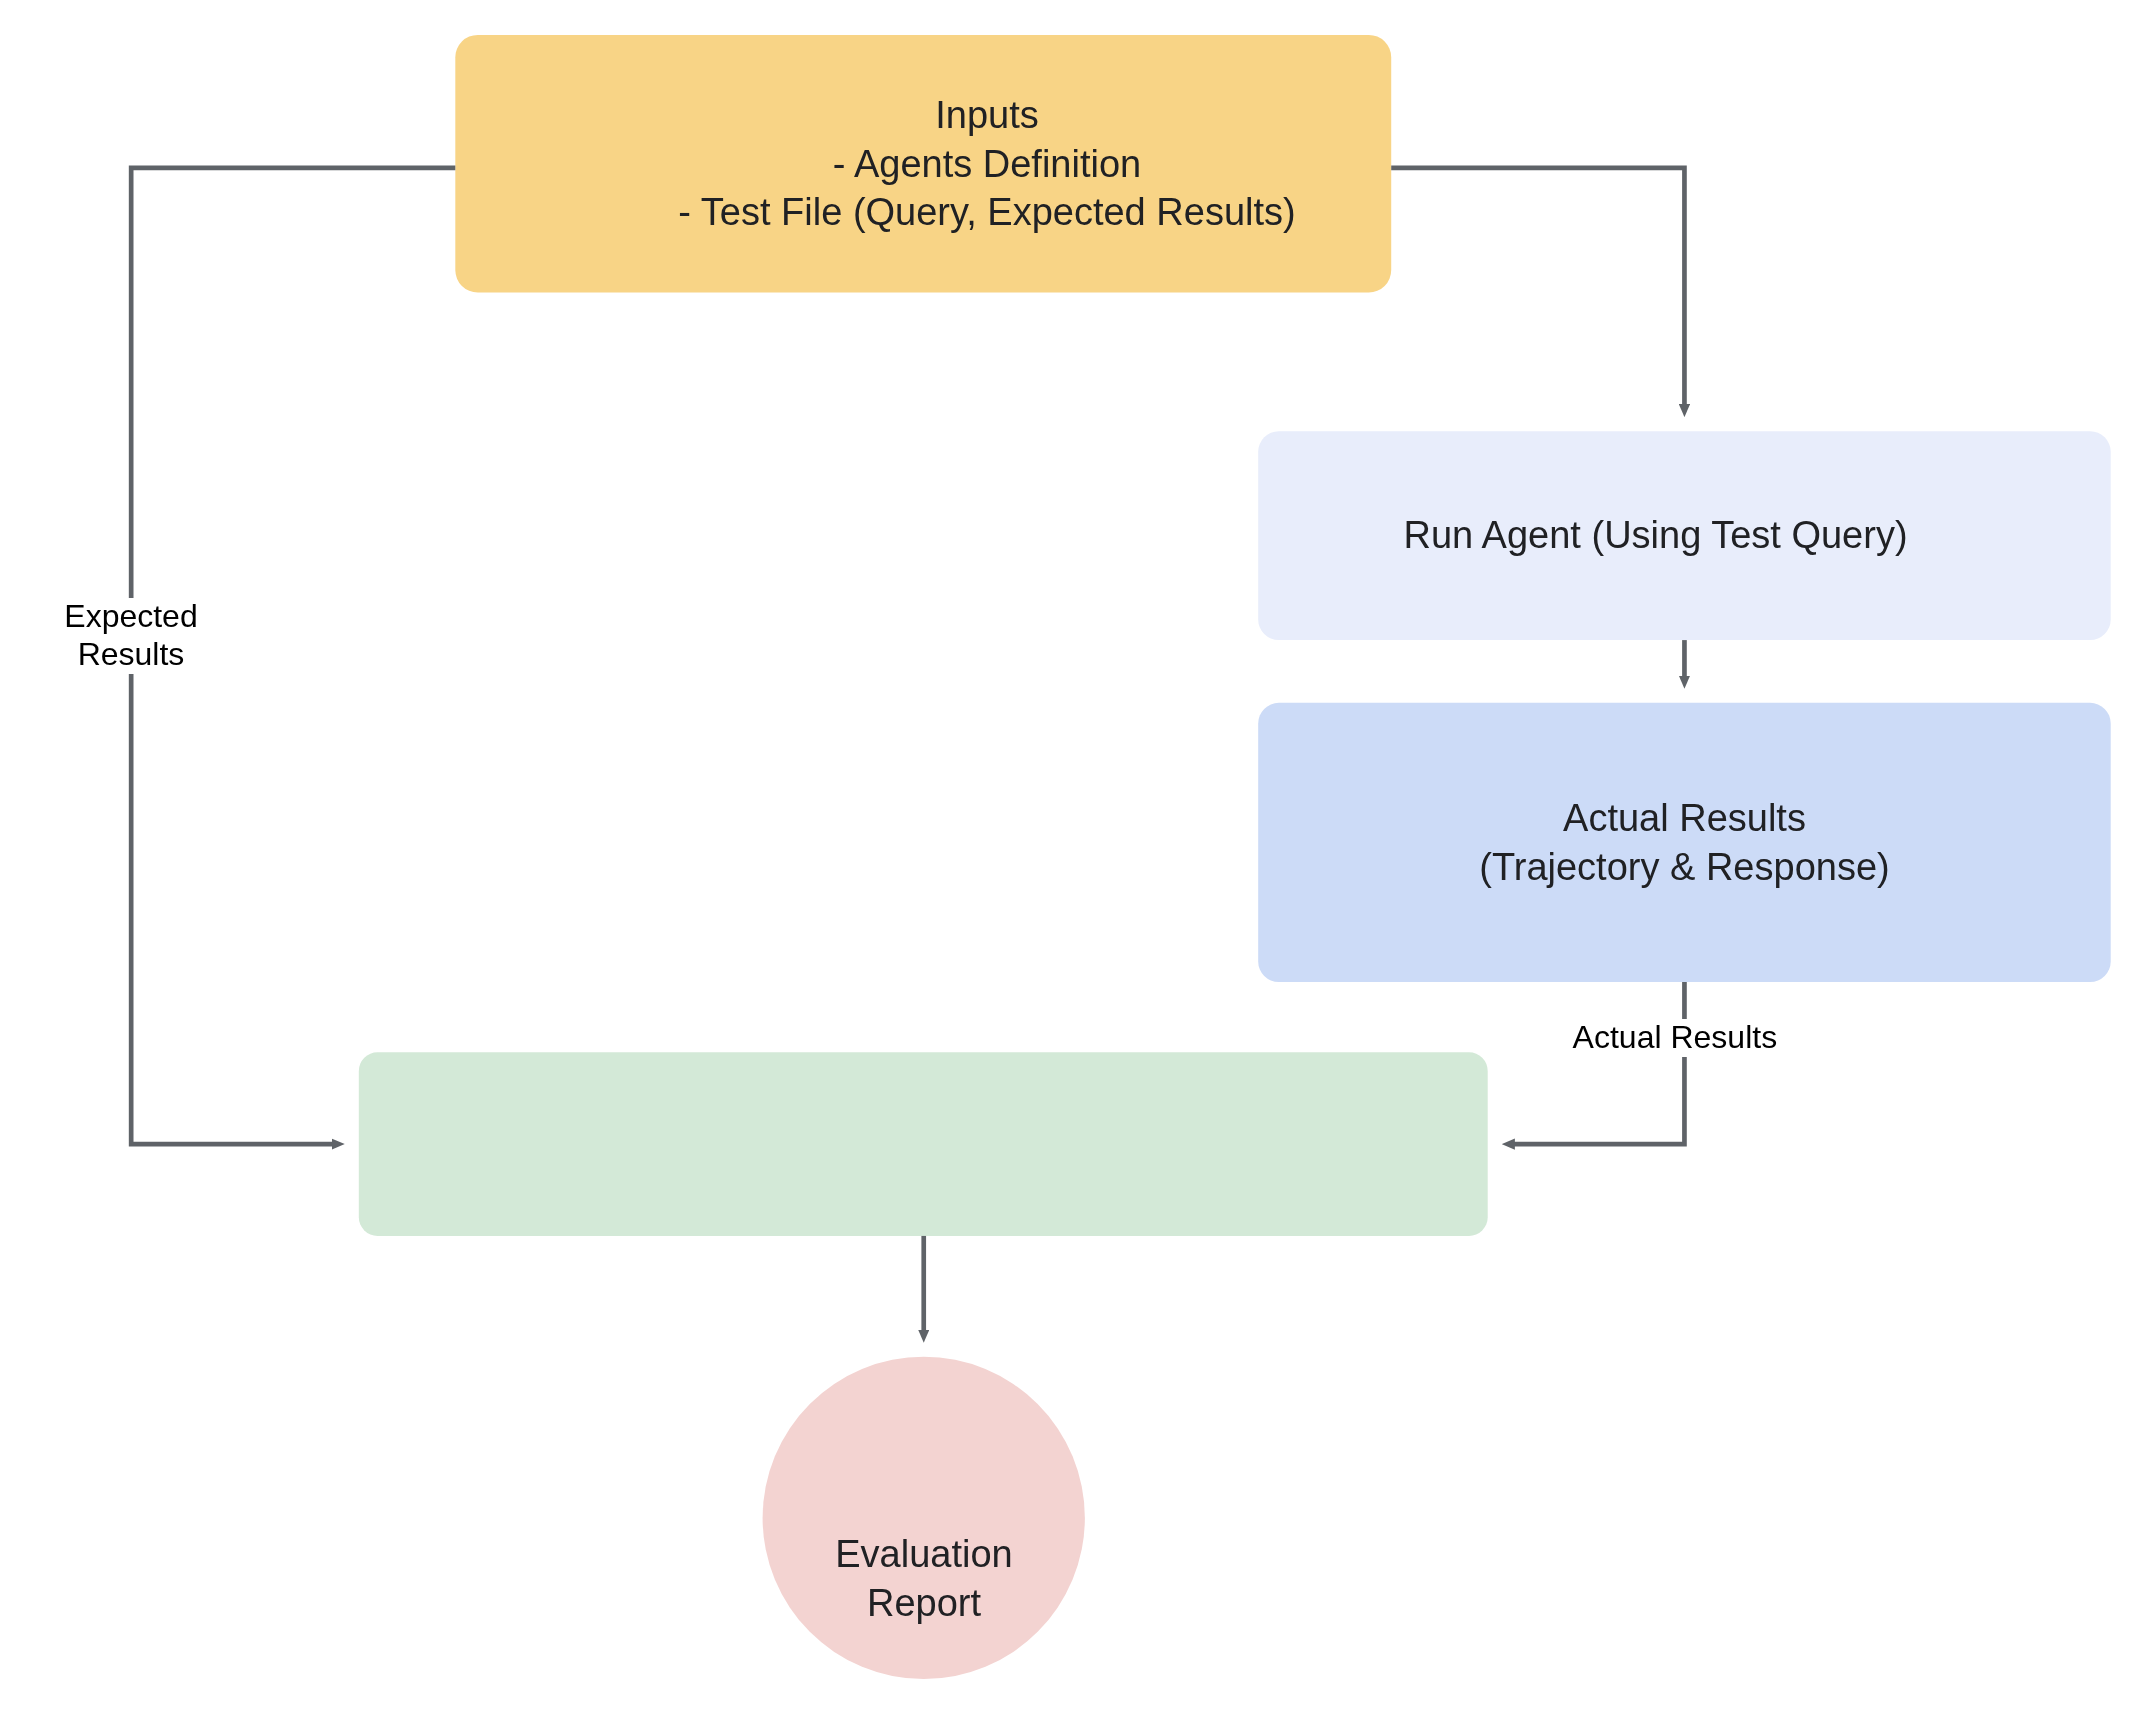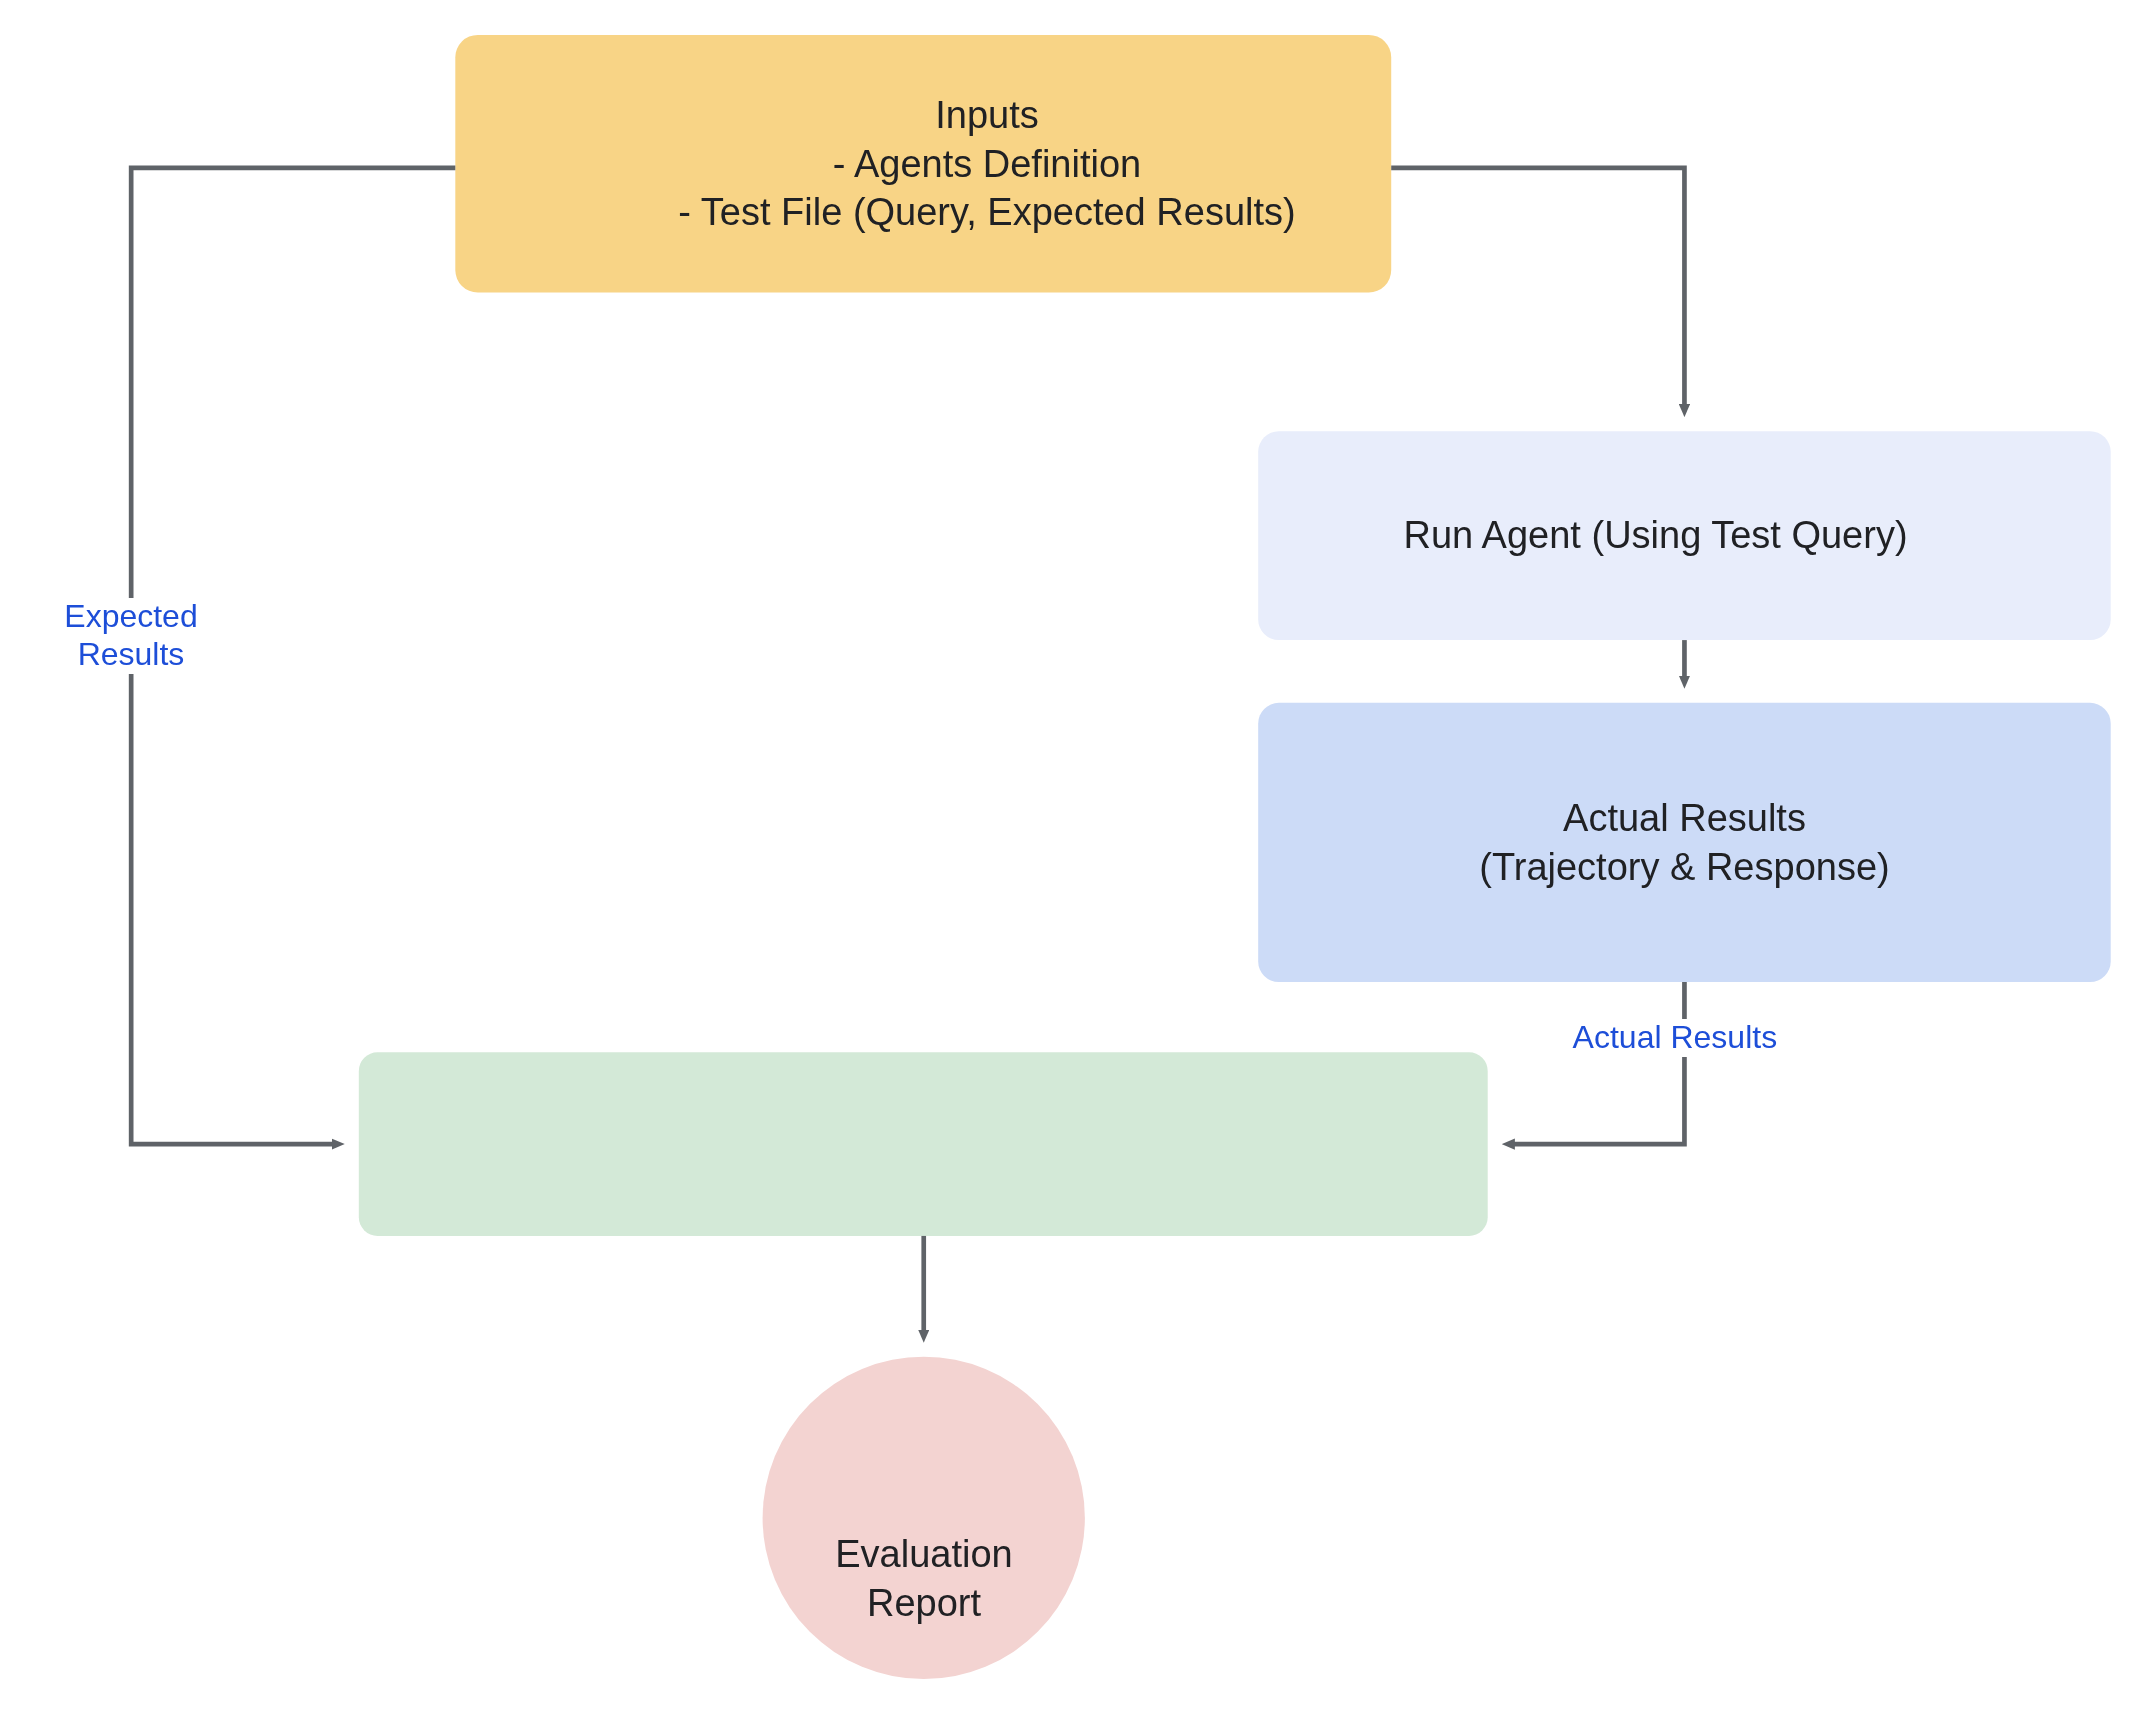--- a/index.html
+++ b/index.html
@@ -33,21 +33,21 @@
     color: #202124;
     font-family: "Liberation Sans", sans-serif;
     font-size: 38px;
     line-height: 1.28;
     white-space: pre-line;
     pointer-events: none;
   }
   .edge-label {
     position: absolute;
     text-align: center;
-    color: #1d4ed8;
+    color: #000000;
     font-family: "Liberation Sans", sans-serif;
     font-size: 32px;
     line-height: 1.18;
     white-space: pre-line;
     background: #ffffff;
     pointer-events: none;
   }
 </style>
 </head>
 <body>

